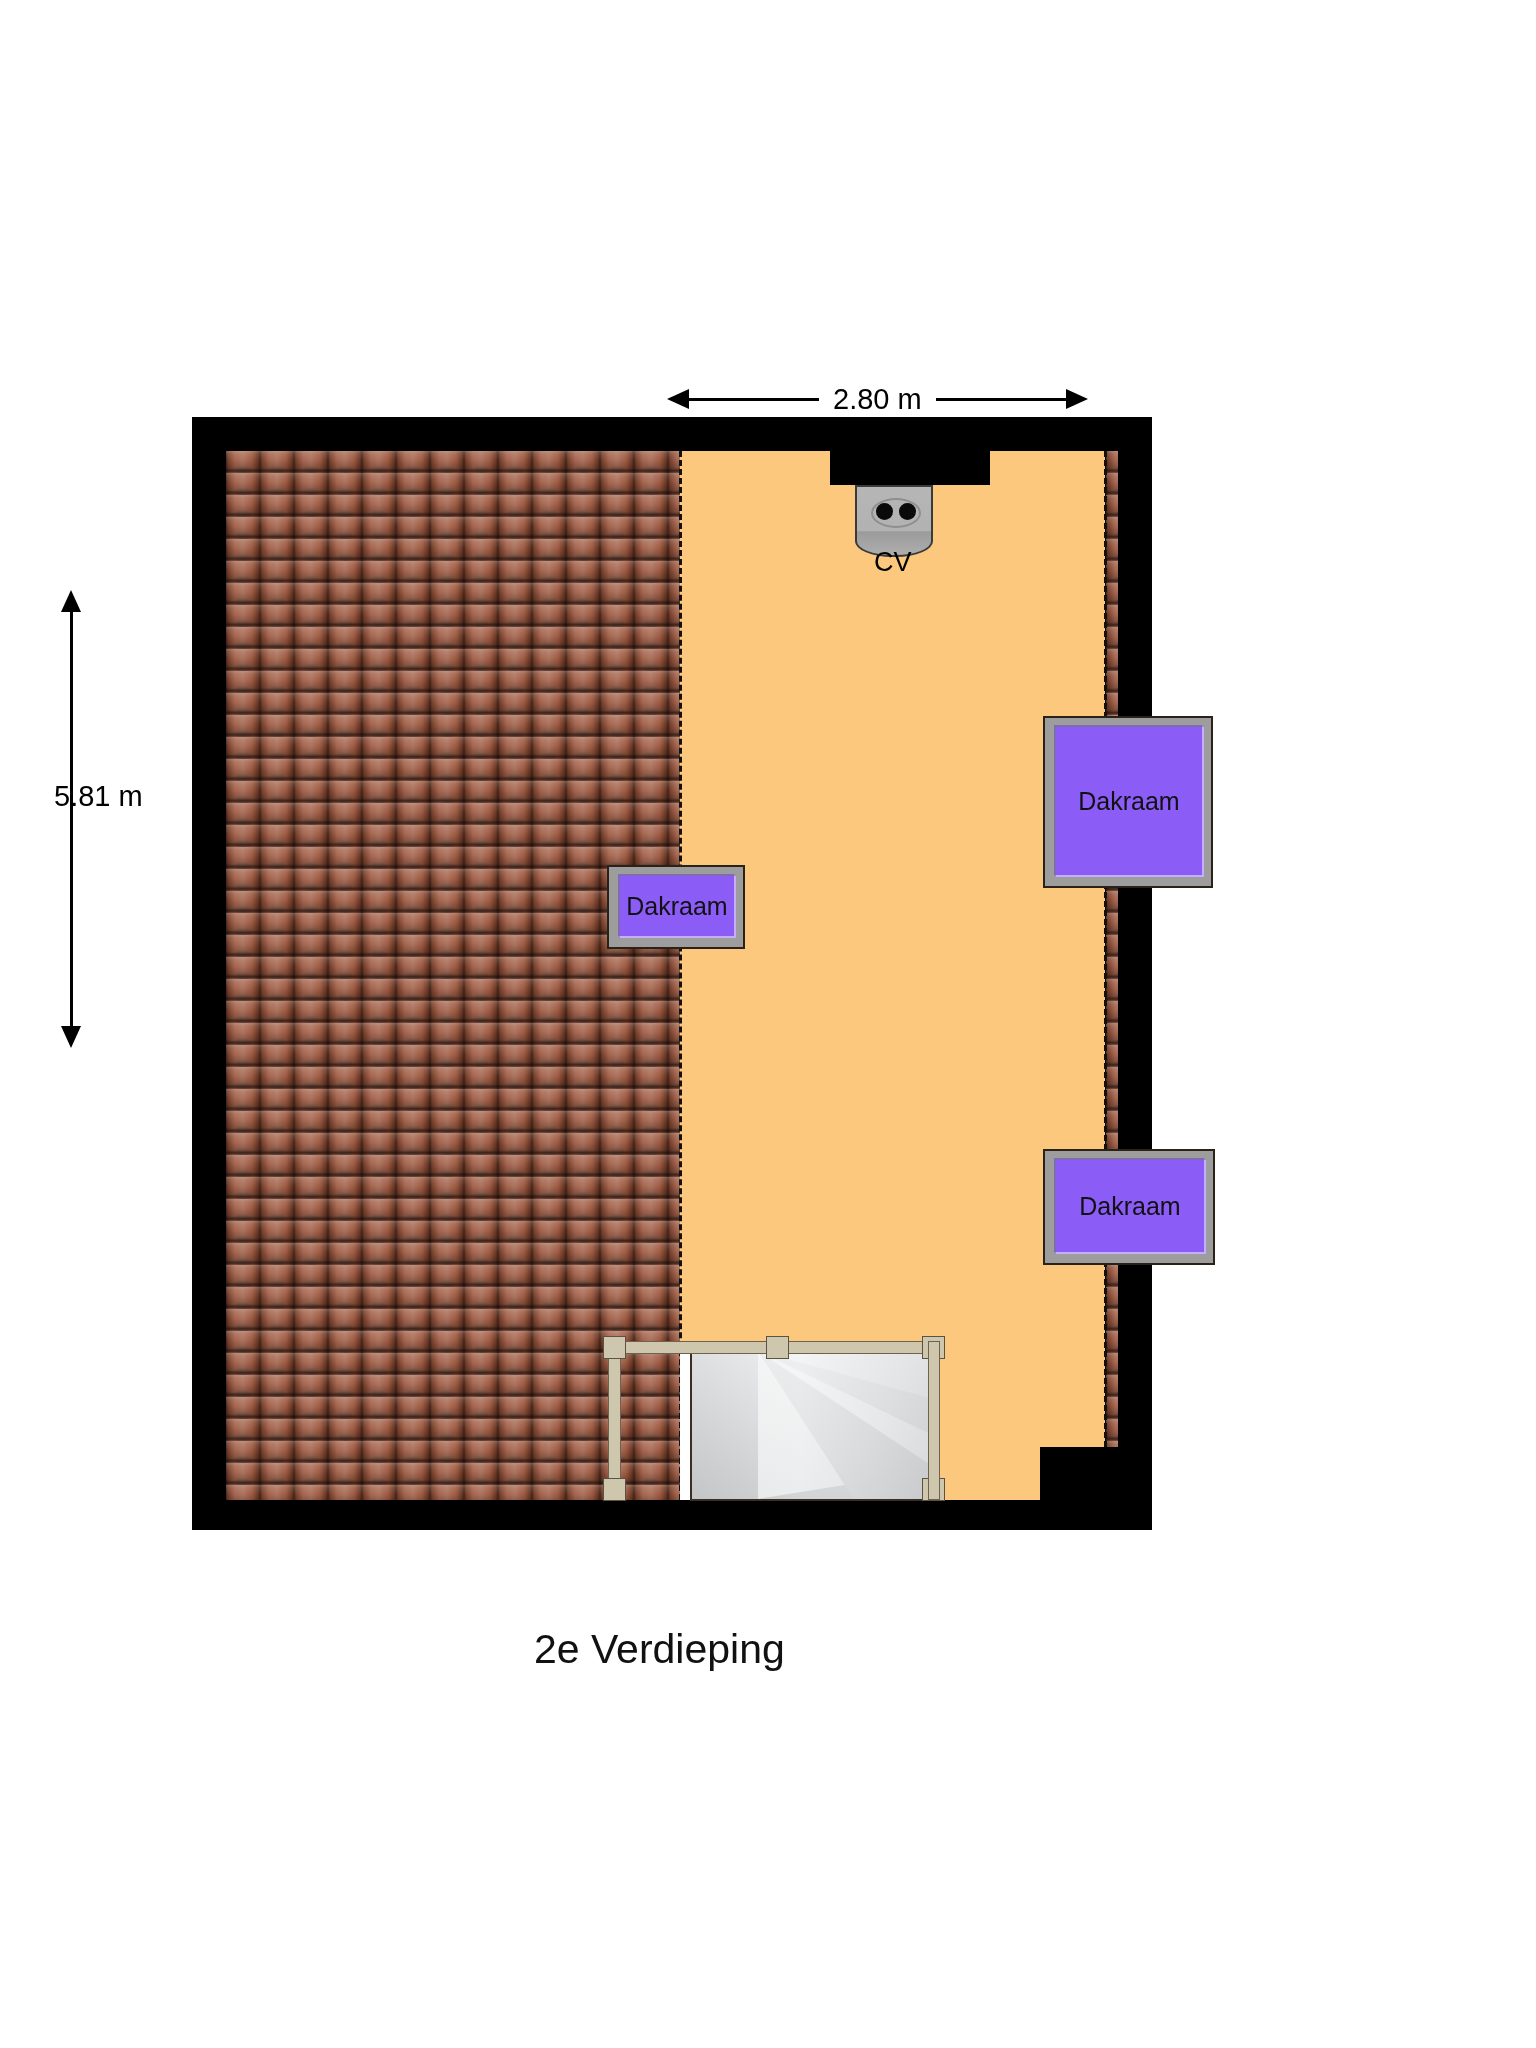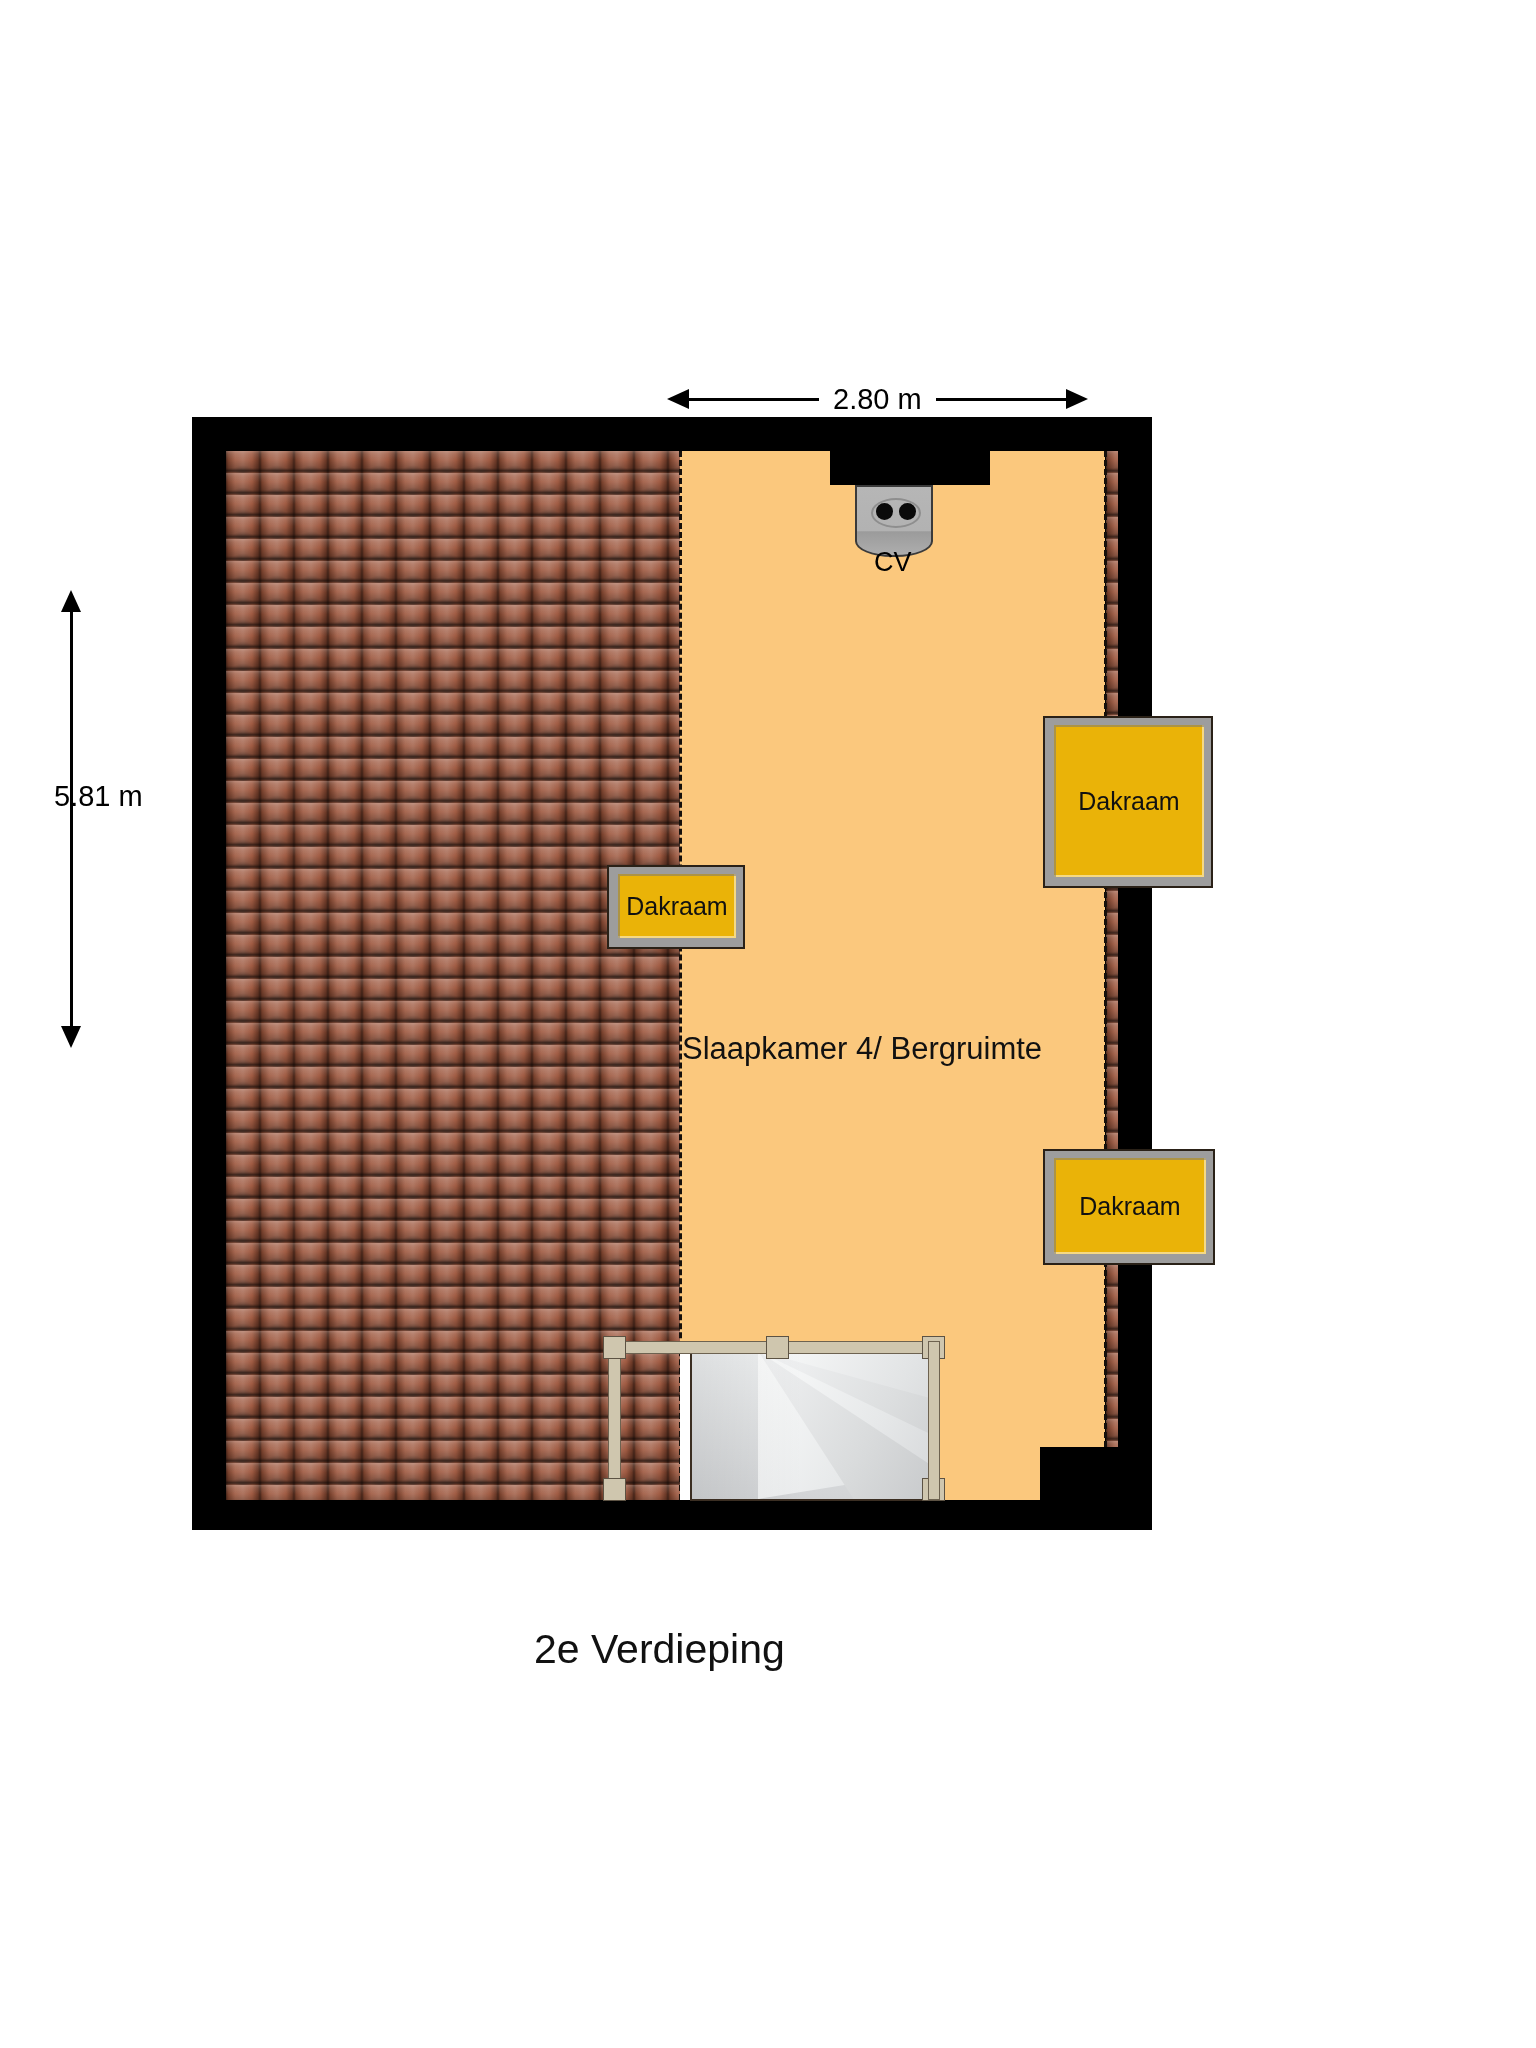--- a/index.html
+++ b/index.html
@@ -52,21 +52,21 @@
   
   .floor{position:absolute;background:#fbc87d;}
 
   
   .dashline{position:absolute;width:0;
     border-left:3px dashed #15100c;}
 
   
   .dakraam{position:absolute;background:#9d9d9d;border:2px solid #2a2117;
            box-sizing:border-box;padding:7px 7px 9px 9px;}
-  .dakraam .glass{width:100%;height:100%;background:#eab308;
+  .dakraam .glass{width:100%;height:100%;background:#8b5cf6;
       box-shadow:inset 2px 2px 0 rgba(120,120,120,.55), inset -2px -2px 0 rgba(255,255,255,.5);
       display:flex;align-items:center;justify-content:center;box-sizing:border-box;}
   .dakraam .lbl{font-size:25px;color:#111;white-space:nowrap;}
 
   
   #cv-wrap{position:absolute;}
   #cv-body{position:absolute;left:0;top:0;width:100%;height:100%;
      background:linear-gradient(to bottom,#b6b6b6 0%,#b2b2b2 64%,#9b9b9b 66%,#aeaeae 100%);
      border:2px solid #3a3a3a;box-sizing:border-box;
      border-bottom-left-radius:48% 22%;border-bottom-right-radius:48% 22%;}
@@ -146,21 +146,20 @@
       <span class="lbl">Dakraam</span>
     </div>
   </div>
 
   <div class="dakraam" style="left:1043px; top:1149px; width:172px; height:116px;">
     <div class="glass">
       <span class="lbl">Dakraam</span>
     </div>
   </div>
 
-  <div id="room-label" style="left:682px; top:1031px;">Slaapkamer 4/ Bergruimte</div>
 
   <div class="void" style="left:680px; top:1352px; width:26px; height:148px;"></div>
 
   <div id="stair" style="left:690px; top:1349px; width:250px; height:152px;">
     <div class="tread" style="background:linear-gradient(to bottom,#eef0f1,#d2d4d6);"></div>
     <div class="tread" style="left:66px;width:184px;background:linear-gradient(120deg,#fafbfb 0%,#e2e4e5 60%,#cfd1d3 100%);
                 clip-path:polygon(0% 0%, 100% 0%, 100% 32%, 0% 100%);"></div>
     <div class="tread" style="left:66px;width:184px;background:linear-gradient(120deg,#f4f5f6 0%,#dcdedf 60%,#c9cbcd 100%);
                 clip-path:polygon(0% 0%, 100% 34%, 100% 58%, 0% 100%);"></div>
     <div class="tread" style="left:66px;width:184px;background:linear-gradient(120deg,#fbfcfc 0%,#e6e8e9 60%,#d3d5d7 100%);

